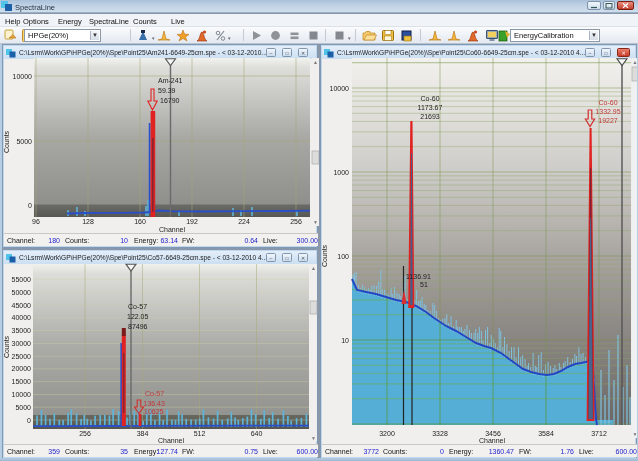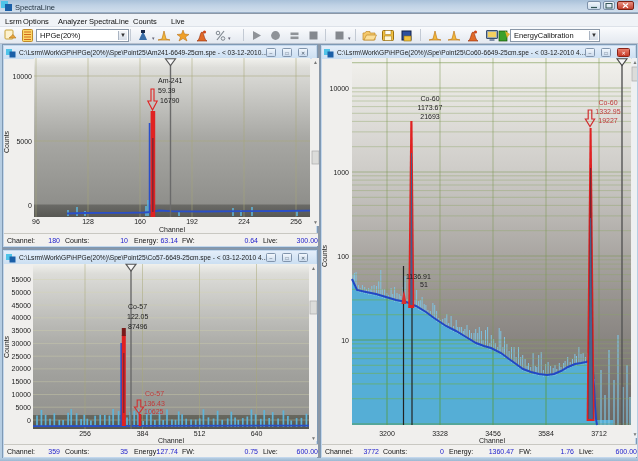--- a/index.html
+++ b/index.html
@@ -37,44 +37,44 @@
 <div class="capbtn" style="left:587px;width:14px"></div>
 <div class="capbtn" style="left:603px;width:12px"></div>
 <div class="capbtn" style="left:617px;width:17px;background:linear-gradient(#e89082,#c2402e);border-color:#7c2014"></div>
 <svg style="left:587px;top:1px;position:absolute" width="48" height="9">
         <line x1="4" y1="6.5" x2="10" y2="6.5" stroke="#355" stroke-width="1.2"></line>
         <rect x="19" y="2.5" width="6" height="4.5" fill="none" stroke="#355" stroke-width="1"></rect>
         <path d="M36 2.5 L41 6.8 M41 2.5 L36 6.8" stroke="#fff" stroke-width="1.2"></path>
       </svg>
 </div>
 <div id="menubar">
-<span style="left:5px">Lsrm</span>
+<span style="left:5px">Help</span>
 <span style="left:23px">Options</span>
-<span style="left:58px">Analyzer</span>
+<span style="left:58px">Energy</span>
 <span style="left:89px">SpectraLine</span>
 <span style="left:133px">Counts</span>
 <span style="left:171px">Live</span>
 </div>
 <div id="toolbar">
 <div class="ic" style="left:4px;top:2px">
         <svg width="14" height="13">
           <rect x="1" y="1" width="8" height="9" rx="1" fill="#fdf2cf" stroke="#c9a23a"></rect>
           <path d="M5 9 L12 9 L9 5.5 Z" fill="#e8a33d" stroke="#b07820" stroke-width="0.6"></path>
         </svg>
       </div>
 <div class="ic" style="left:21px;top:2px">
         <svg width="13" height="13">
           <rect x="1.5" y="0.5" width="10" height="12" rx="1" fill="#fbd867" stroke="#c08a28"></rect>
           <line x1="3" y1="3" x2="10" y2="3" stroke="#d2691e"></line>
           <line x1="3" y1="5.5" x2="10" y2="5.5" stroke="#d2691e"></line>
           <line x1="3" y1="8" x2="10" y2="8" stroke="#d2691e"></line>
           <line x1="3" y1="10.5" x2="10" y2="10.5" stroke="#d2691e"></line>
         </svg>
       </div>
-<div class="combo" style="left:36px;width:93px">HPGe(20%)<div class="arr">▼</div></div>
+<div class="combo" style="left:24px;width:77px">HPGe(20%)<div class="arr">▼</div></div>
 <div class="sep" style="left:130px"></div>
 <div class="ic" style="left:136px;top:2px">
         <svg width="14" height="13">
           <path d="M3 11 L7 2 L11 11 Z" fill="#3a6ea8"></path>
           <rect x="5" y="1" width="4" height="3" fill="#1a2a4a"></rect>
         </svg>
       </div>
 <div style="position:absolute;left:152px;top:8px;font-size:5px;color:#667">▾</div>
 <div class="ic" style="left:157px;top:2px">
         <svg width="14" height="13">

